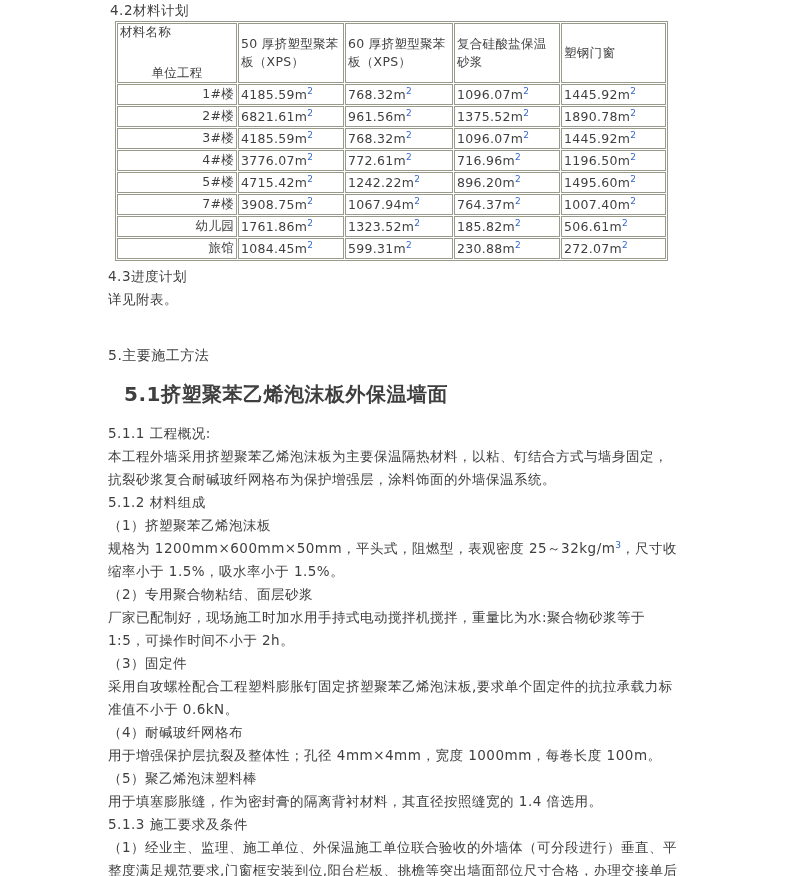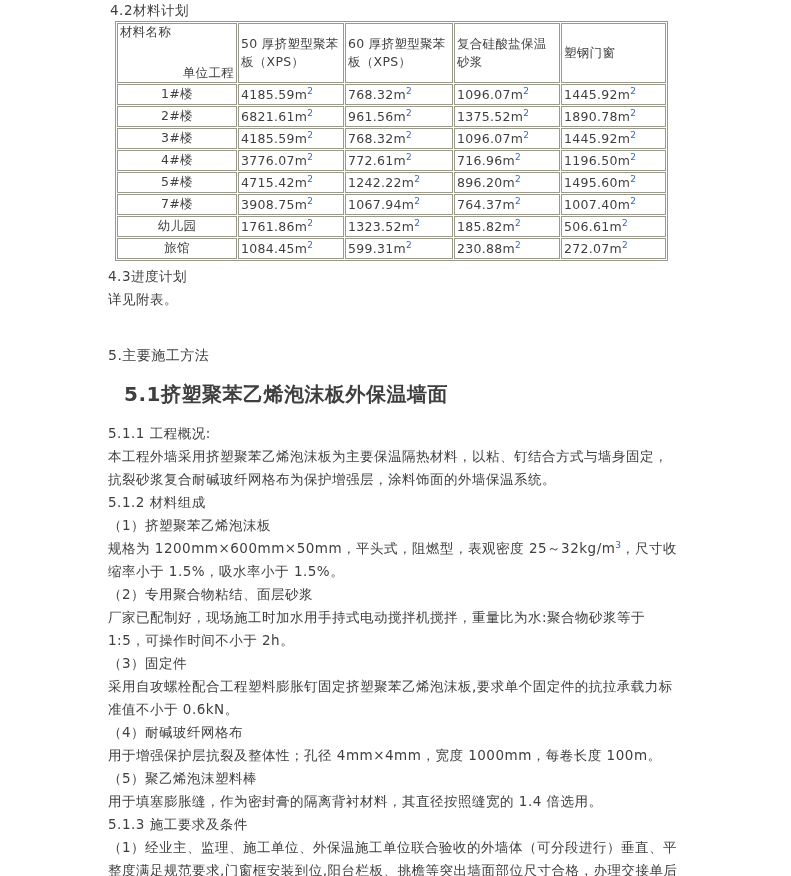--- a/index.html
+++ b/index.html
@@ -42,26 +42,26 @@
     border:1px solid var(--border);
     font-weight:normal;
     padding:0 2px;
     background:var(--bg);
     overflow:hidden;
   }
   th.corner{
     height:60px;vertical-align:top;text-align:left;padding:1px 2px;
   }
   th.corner .corner-top{display:block;text-align:left;}
-  th.corner .corner-bottom{display:block;text-align:right;margin-top:24px;}
+  th.corner .corner-bottom{display:block;text-align:center;margin-top:24px;}
   th.col-head{
     height:60px;text-align:left;vertical-align:middle;line-height:1.45;
     padding:1px 1px;
   }
-  td.name-cell{height:21px;text-align:center;}
+  td.name-cell{height:21px;text-align:right;}
   td.val-cell{height:21px;text-align:left;white-space:nowrap;}
   .sup{
     color:var(--sup);
     font-size:9px;
     vertical-align:super;
     line-height:0;
     letter-spacing:0;
   }
   
   .after-table p{margin:0;line-height:23px;}

